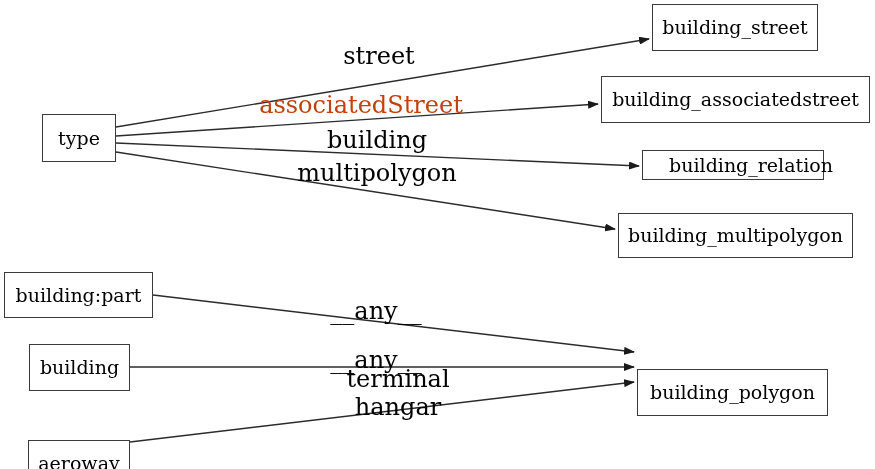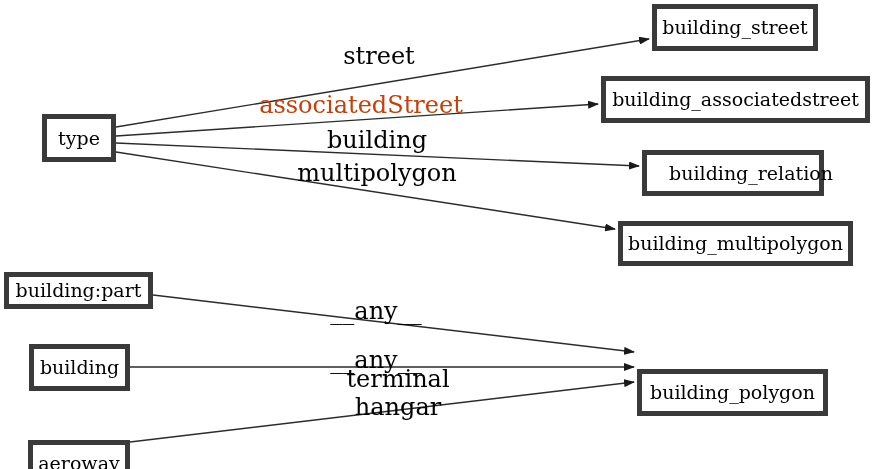--- a/index.html
+++ b/index.html
@@ -19,21 +19,21 @@
   #graph-svg {
     position: absolute;
     left: 0;
     top: 0;
     width: 875px;
     height: 469px;
   }
   .node-box {
     position: absolute;
     box-sizing: border-box;
-    border: 5px solid #c4b5fd;
+    border: 1px solid #c4b5fd;
     background: #ffffff;
     display: flex;
     align-items: center;
     justify-content: center;
     color: #000000;
     font-size: 19px;
     line-height: 1;
     white-space: nowrap;
   }
   .edge-label {
@@ -66,23 +66,23 @@
         <line x1="153" y1="295" x2="634" y2="352" stroke="#2b2b2b" stroke-width="1.4" marker-end="url(#arrowhead)"></line>
         <line x1="130" y1="367" x2="634" y2="367" stroke="#2b2b2b" stroke-width="1.4" marker-end="url(#arrowhead)"></line>
         <line x1="130" y1="442" x2="634" y2="382" stroke="#2b2b2b" stroke-width="1.4" marker-end="url(#arrowhead)"></line>
       </g>
   </svg>
 
   <div id="nodes-layer">
       <div class="node-box" style="left: 42px; top: 114px; width: 74px; height: 48px; border-color: rgb(58, 58, 58); color: rgb(0, 0, 0);">type</div>
       <div class="node-box" style="left: 652px; top: 4px; width: 166px; height: 47px; border-color: rgb(58, 58, 58); color: rgb(0, 0, 0);">building_street</div>
       <div class="node-box" style="left: 601px; top: 76px; width: 269px; height: 47px; border-color: rgb(58, 58, 58); color: rgb(0, 0, 0);">building_associatedstreet</div>
-      <div class="node-box" style="left: 642px; top: 150px; width: 182px; height: 46px; border-color: rgb(58, 58, 58); color: rgb(0, 0, 0); padding-left: 36px;">building_relation</div>
-      <div class="node-box" style="left: 618px; top: 221px; width: 235px; height: 45px; border-color: rgb(58, 58, 58); color: rgb(0, 0, 0);">building_multipolygon</div>
-      <div class="node-box" style="left: 4px; top: 272px; width: 149px; height: 37px; border-color: rgb(58, 58, 58); color: rgb(0, 0, 0);">building:part</div>
+      <div class="node-box" style="left: 642px; top: 150px; width: 182px; height: 30px; border-color: rgb(58, 58, 58); color: rgb(0, 0, 0); padding-left: 36px;">building_relation</div>
+      <div class="node-box" style="left: 618px; top: 213px; width: 235px; height: 45px; border-color: rgb(58, 58, 58); color: rgb(0, 0, 0);">building_multipolygon</div>
+      <div class="node-box" style="left: 4px; top: 272px; width: 149px; height: 46px; border-color: rgb(58, 58, 58); color: rgb(0, 0, 0);">building:part</div>
       <div class="node-box" style="left: 29px; top: 344px; width: 101px; height: 47px; border-color: rgb(58, 58, 58); color: rgb(0, 0, 0);">building</div>
       <div class="node-box" style="left: 28px; top: 440px; width: 102px; height: 46px; border-color: rgb(58, 58, 58); color: rgb(0, 0, 0);">aeroway</div>
       <div class="node-box" style="left: 637px; top: 344px; width: 191px; height: 47px; border-color: rgb(58, 58, 58); color: rgb(0, 0, 0); margin-top: 25px;">building_polygon</div>
     </div>
   <div id="labels-layer">
       <div class="edge-label" style="left: 379px; top: 56px; color: rgb(0, 0, 0);">street</div>
       <div class="edge-label" style="left: 361px; top: 105px; color: #c2410c;">associatedStreet</div>
       <div class="edge-label" style="left: 377px; top: 140px; color: rgb(0, 0, 0);">building</div>
       <div class="edge-label" style="left: 377px; top: 173px; color: rgb(0, 0, 0); text-align: right;">multipolygon</div>
       <div class="edge-label" style="left: 376px; top: 311px; color: rgb(0, 0, 0);">__any__</div>

